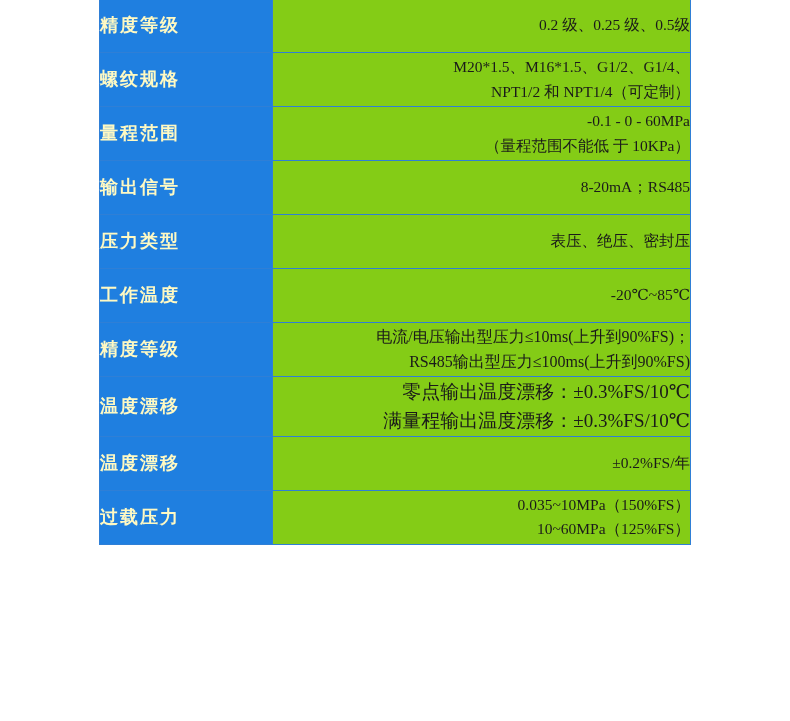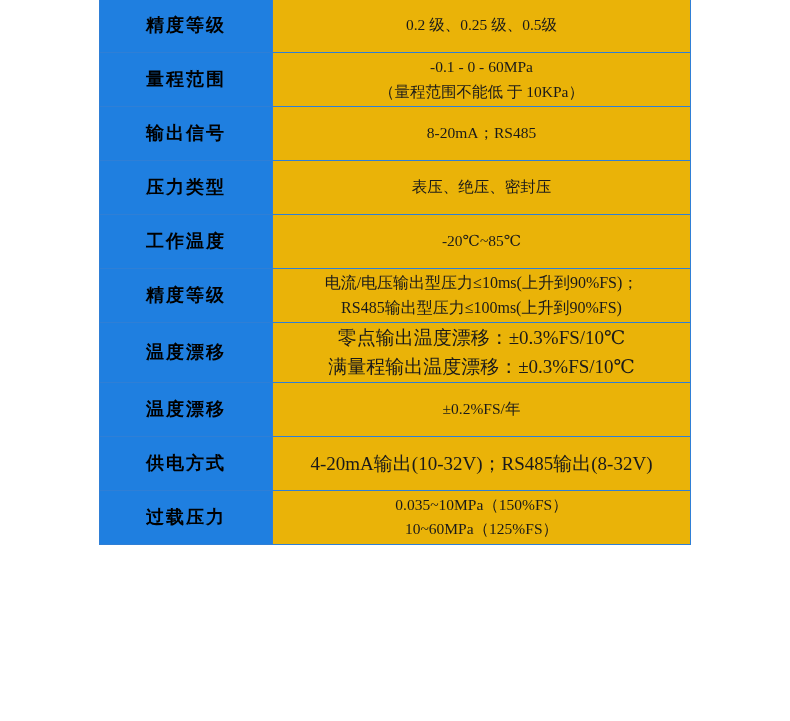--- a/index.html
+++ b/index.html
@@ -28,33 +28,32 @@
     table-layout: fixed;
   }
   .spec-table td {
     border: 1px solid #2f7fd6;
     padding: 0;
     vertical-align: middle;
   }
   .label-cell {
     width: 172px;
     background: #1f7fe0;
-    color: #000000;
+    color: #fef9c3;
     font-weight: bold;
     font-size: 18px;
-    text-align: center;
     letter-spacing: 2px;
     height: 53px;
     line-height: 1.35;
   }
   .value-cell {
-    background: #eab308;
+    background: #84cc16;
     color: #1a1a1a;
     font-size: 15.5px;
-    text-align: center;
+    text-align: right;
     line-height: 1.55;
     padding: 6px 8px;
     font-family: "Liberation Serif", "DejaVu Serif", serif;
   }
   .value-cell .line {
     display: block;
     white-space: nowrap;
   }
   .value-cell.small .line {
     font-size: 19px;
@@ -66,20 +65,27 @@
 </head>
 <body>
 
 <div class="page">
   <table class="spec-table">
     <tbody>
         <tr>
           <td class="label-cell">精度等级</td>
           <td class="value-cell">
             <span class="line">0.2 级、0.25 级、0.5级</span>
+          </td>
+        </tr>
+        <tr>
+          <td class="label-cell">螺纹规格</td>
+          <td class="value-cell">
+            <span class="line">M20*1.5、M16*1.5、G1/2、G1/4、</span>
+            <span class="line">NPT1/2 和 NPT1/4（可定制）</span>
           </td>
         </tr>
         <tr>
           <td class="label-cell">量程范围</td>
           <td class="value-cell">
             <span class="line">-0.1 - 0 - 60MPa</span>
             <span class="line">（量程范围不能低 于 10KPa）</span>
           </td>
         </tr>
         <tr>
@@ -114,26 +120,20 @@
             <span class="line">满量程输出温度漂移：±0.3%FS/10℃</span>
           </td>
         </tr>
         <tr>
           <td class="label-cell">温度漂移</td>
           <td class="value-cell">
             <span class="line">±0.2%FS/年</span>
           </td>
         </tr>
         <tr>
-          <td class="label-cell">供电方式</td>
-          <td class="value-cell small">
-            <span class="line">4-20mA输出(10-32V)；RS485输出(8-32V)</span>
-          </td>
-        </tr>
-        <tr>
           <td class="label-cell">过载压力</td>
           <td class="value-cell">
             <span class="line">0.035~10MPa（150%FS）</span>
             <span class="line">10~60MPa（125%FS）</span>
           </td>
         </tr>
       </tbody>
   </table>
 </div>
 

